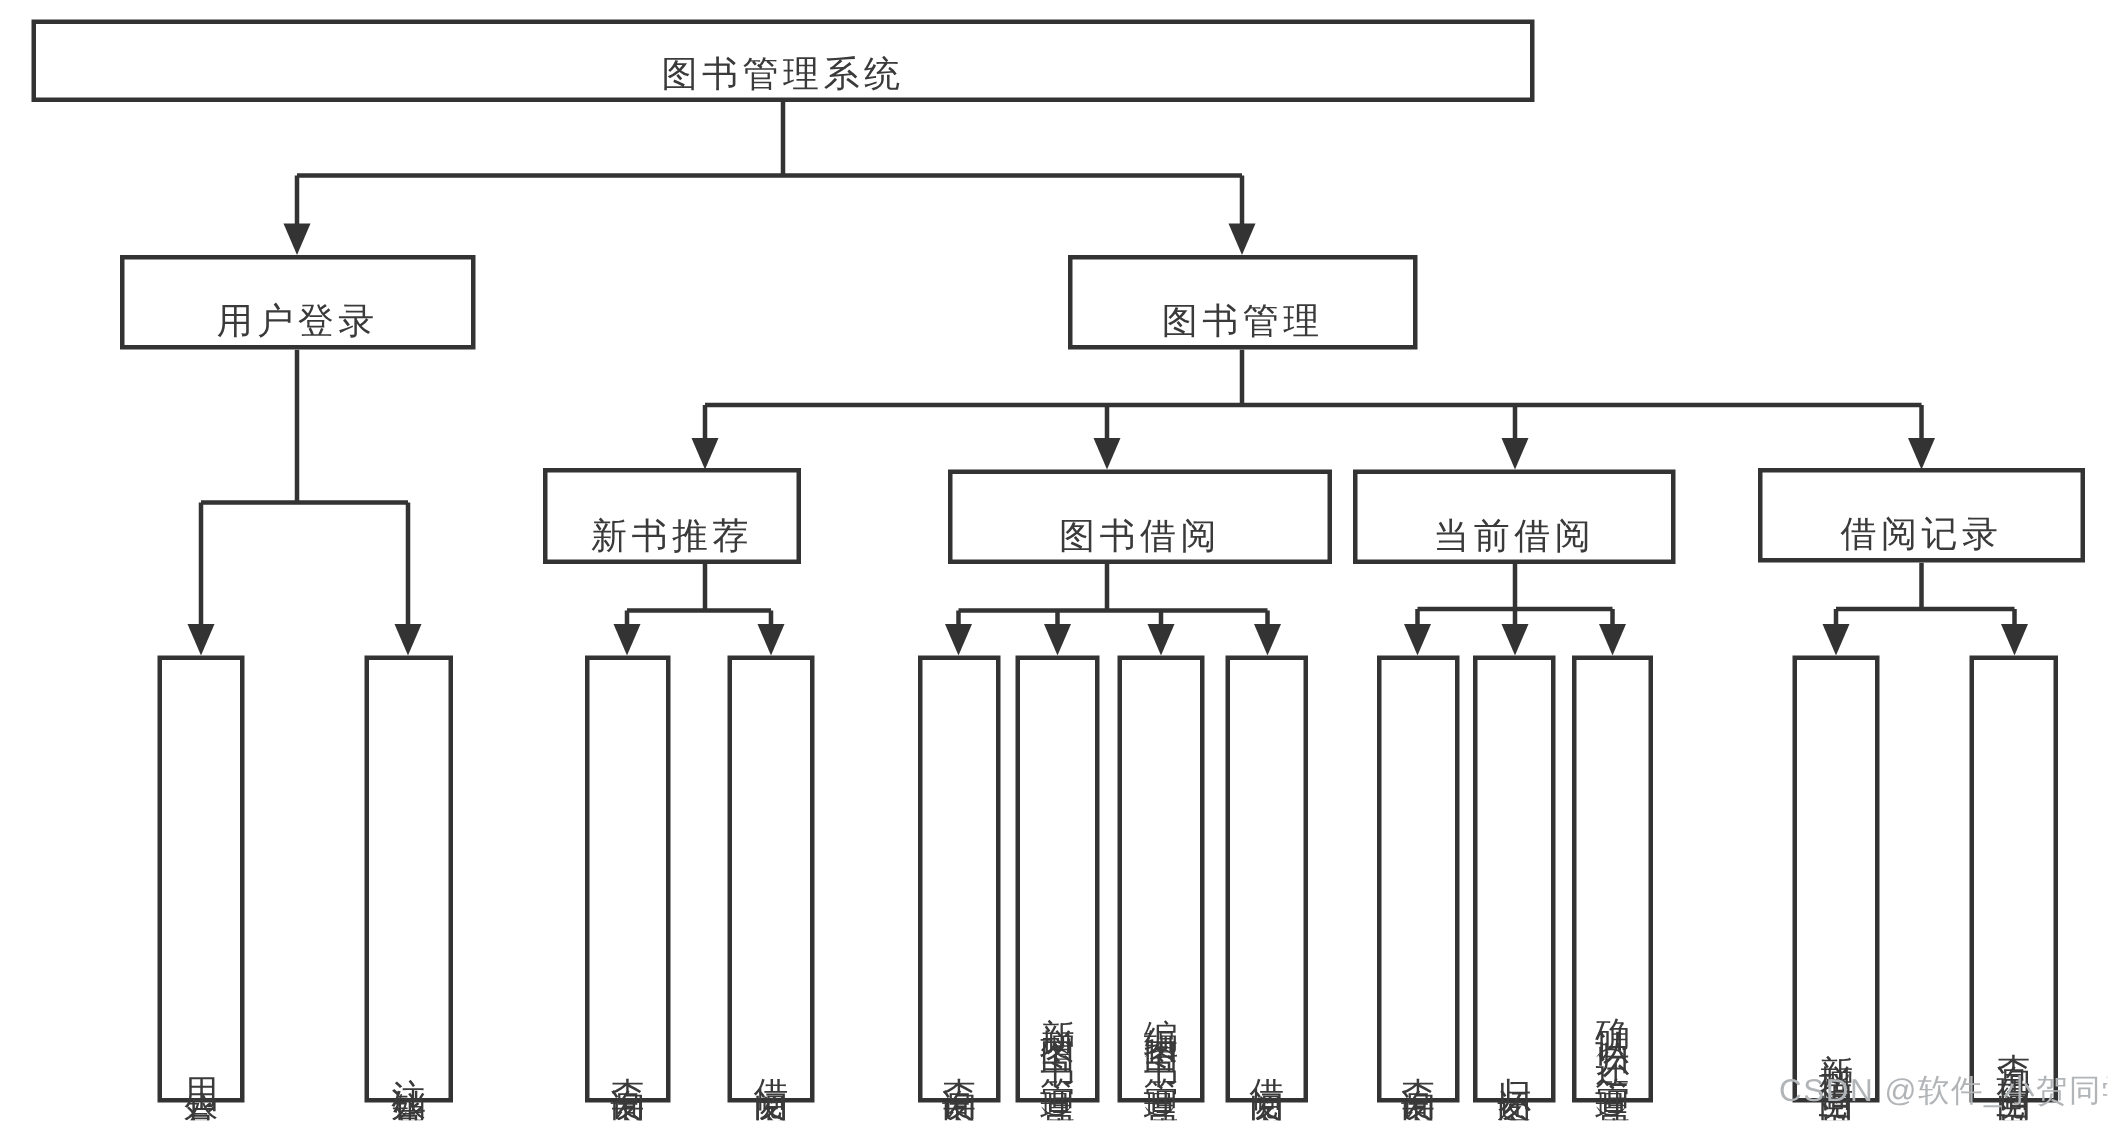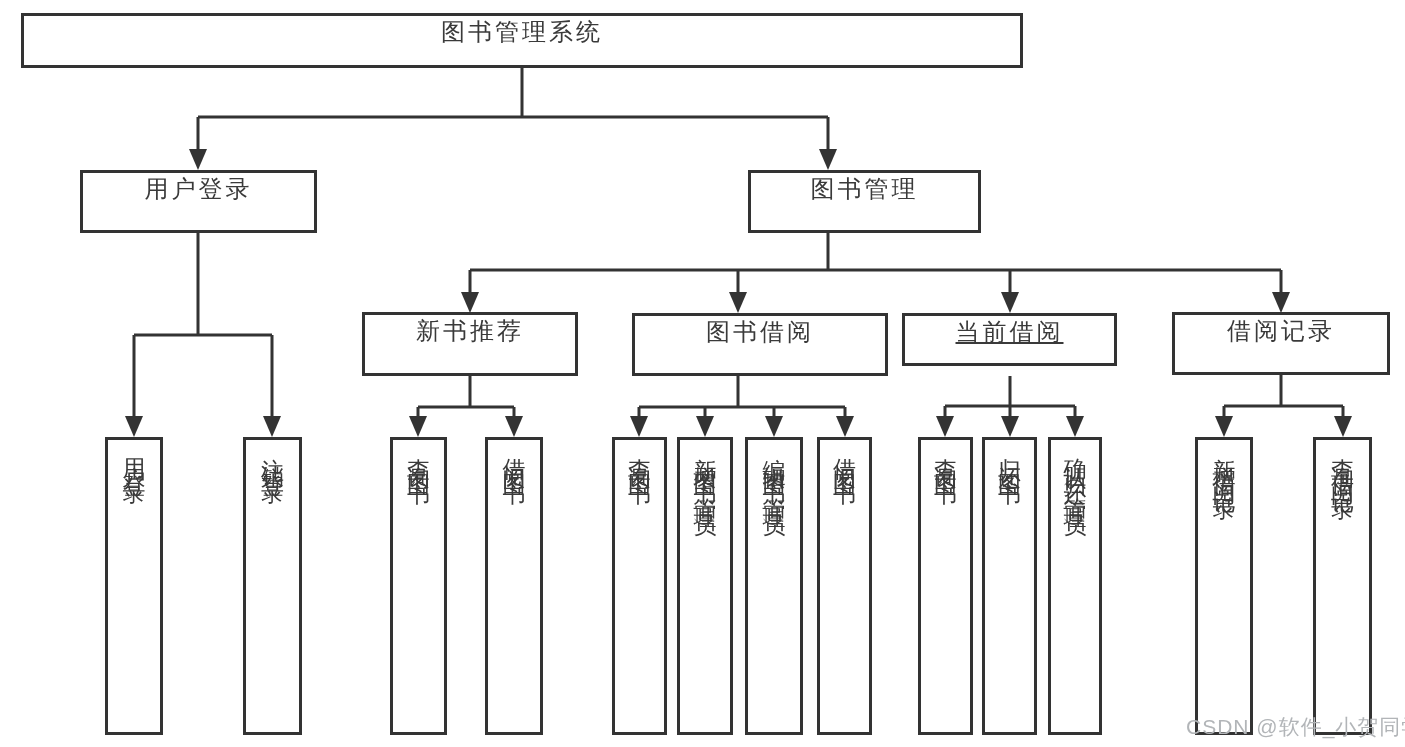--- a/index.html
+++ b/index.html
@@ -20,21 +20,21 @@
     left: 0;
     top: 0;
     z-index: 0;
   }
   .node {
     position: absolute;
     box-sizing: border-box;
     border: 3px solid #333333;
     background: #ffffff;
     display: flex;
-    align-items: flex-start;
+    align-items: flex-end;
     justify-content: center;
     color: #3a3a3a;
     z-index: 1;
   }
   .node.h span {
     font-size: 24px;
     letter-spacing: 3px;
     white-space: nowrap;
   }
   .node.v span {
@@ -100,31 +100,31 @@
     </g>
   </svg>
 
   <div class="node h" style="left:21px; top:13px; width:1002px; height:55px;">
     <span>图书管理系统</span>
   </div>
 
   <div class="node h" style="left:80px; top:170px; width:237px; height:63px;">
     <span>用户登录</span>
   </div>
-  <div class="node h" style="left:712px; top:170px; width:233px; height:63px;margin-left:36px;">
+  <div class="node h" style="left:712px; top:170px; width:233px; height:63px;">
     <span>图书管理</span>
   </div>
 
-  <div class="node h" style="left:362px; top:312px; width:216px; height:64px;">
+  <div class="node h" style="left:362px; top:312px; width:172px; height:64px;">
     <span>新书推荐</span>
   </div>
   <div class="node h" style="left:632px; top:313px; width:256px; height:63px;">
     <span>图书借阅</span>
   </div>
-  <div class="node h" style="left:902px; top:313px; width:215px; height:53px;text-decoration:underline;">
+  <div class="node h" style="left:902px; top:313px; width:215px; height:63px;">
     <span>当前借阅</span>
   </div>
   <div class="node h" style="left:1172px; top:312px; width:218px; height:63px;">
     <span>借阅记录</span>
   </div>
 
   <div class="node v" style="left:105px; top:437px; width:58px; height:298px;">
     <span>用户登录</span>
   </div>
   <div class="node v" style="left:243px; top:437px; width:59px; height:298px;">

